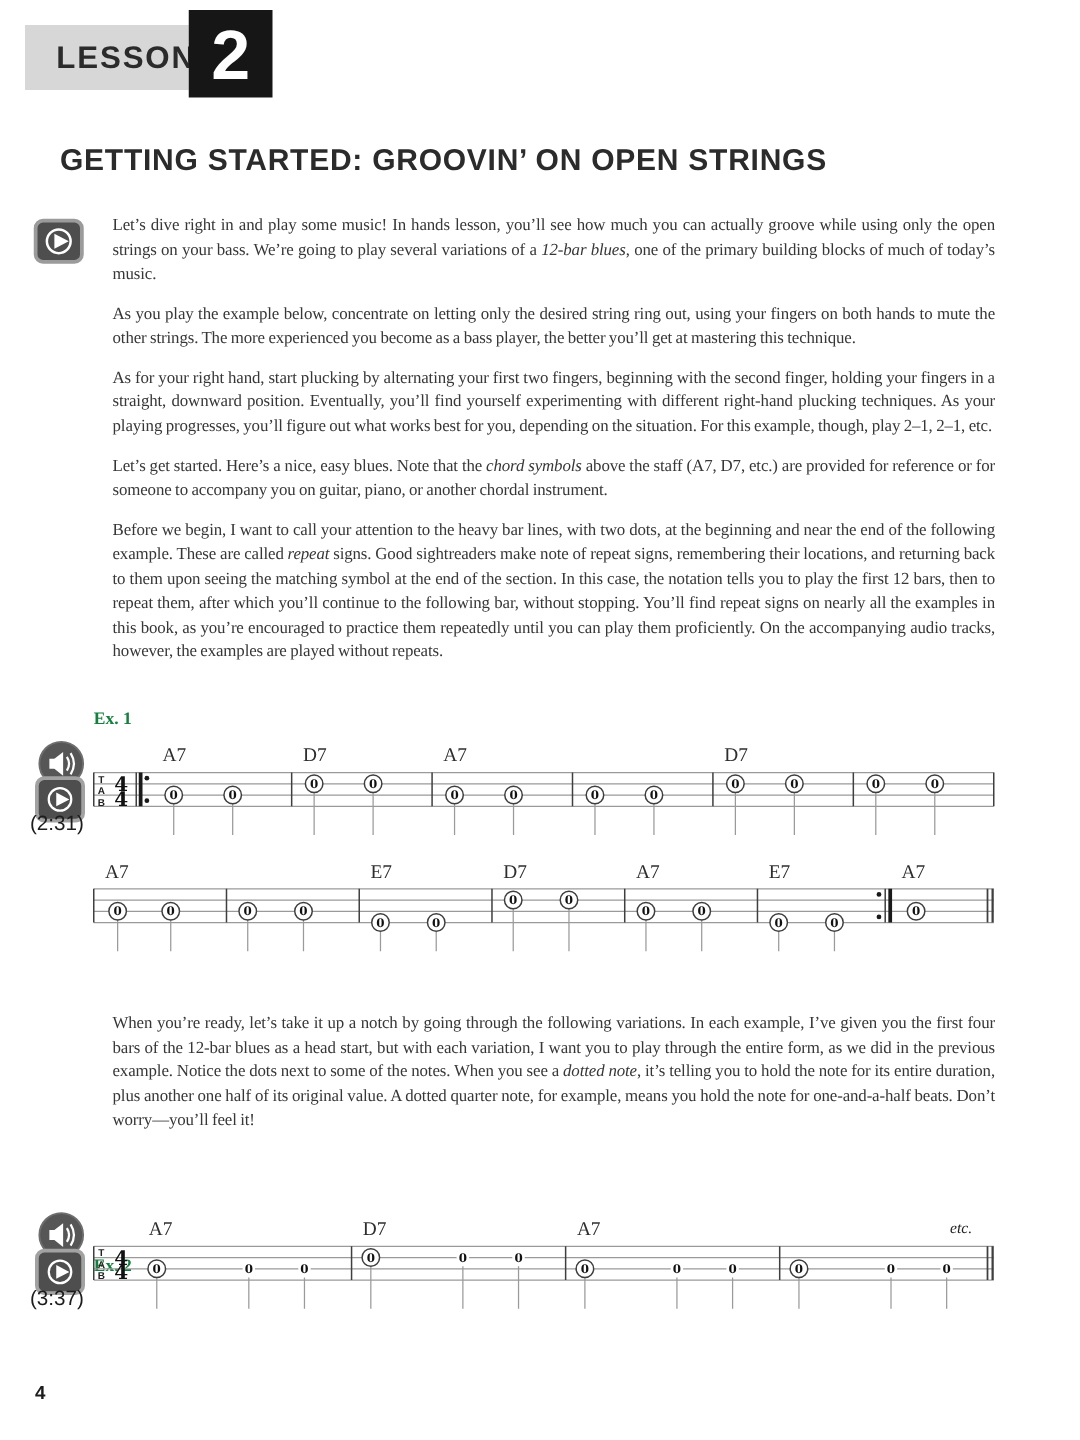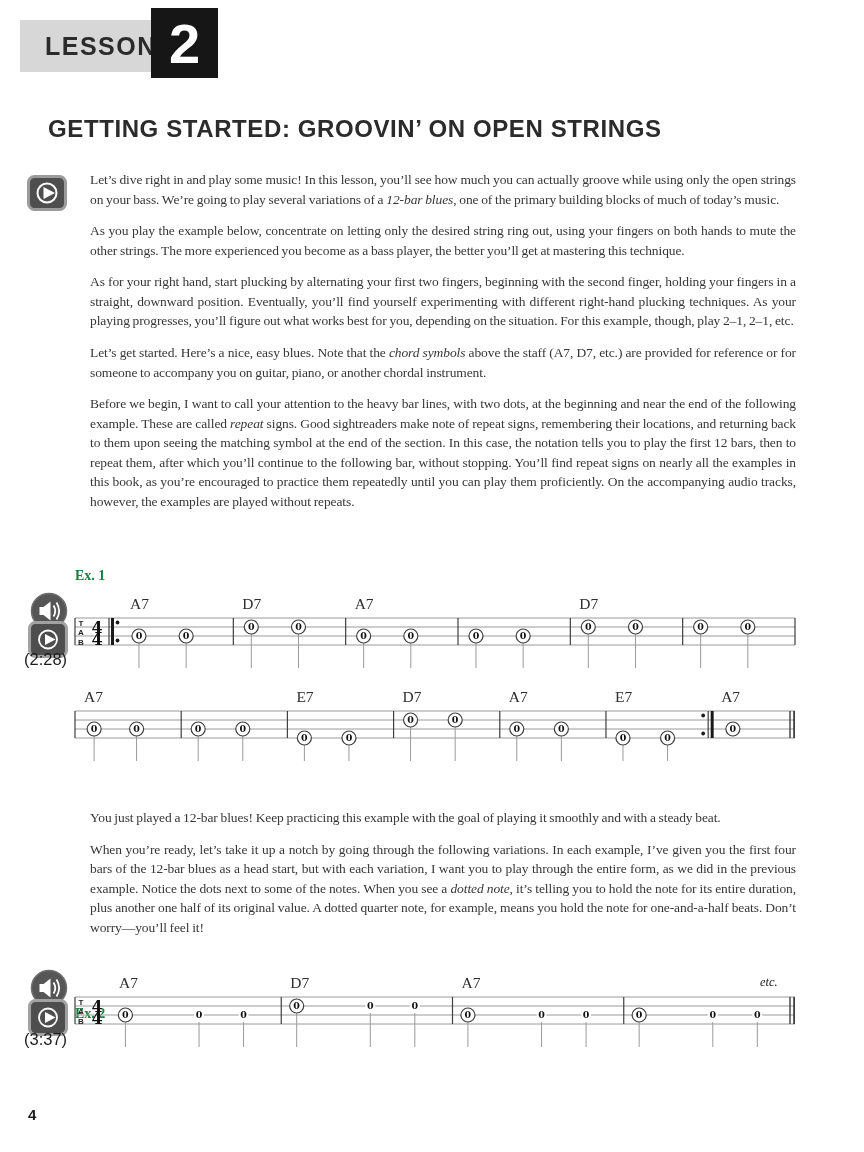--- a/index.html
+++ b/index.html
@@ -83,42 +83,42 @@
 
 <div class="page-title">GETTING STARTED: GROOVIN’ ON OPEN STRINGS</div>
 
 <svg class="icon-abs" style="left:26px;top:174px;" width="42" height="38">
   <rect x="2.5" y="2.5" width="37" height="33" rx="6" fill="#4e4e4e" stroke="#9b9b9b" stroke-width="3"></rect>
   <circle cx="21" cy="19" r="9.5" fill="none" stroke="#ffffff" stroke-width="2"></circle>
   <polygon points="17.5,13 29,19 17.5,25" fill="#ffffff"></polygon>
 </svg>
 
 <div class="text-block" id="text-block-1">
-    <p class="body-para"><span>Let’s dive right in and play some music! In this lesson, you’ll see how much you can actually groove while using only the open strings on your bass. We’re going to play several variations of a </span><i>12-bar blues</i><span>, one of the primary building blocks of much of today’s music.</span></p>
+    <p class="body-para"><span>Let’s dive right in and play some music! In hands lesson, you’ll see how much you can actually groove while using only the open strings on your bass. We’re going to play several variations of a </span><i>12-bar blues</i><span>, one of the primary building blocks of much of today’s music.</span></p>
     <p class="body-para"><span>As you play the example below, concentrate on letting only the desired string ring out, using your fingers on both hands to mute the other strings. The more experienced you become as a bass player, the better you’ll get at mastering this technique.</span></p>
     <p class="body-para"><span>As for your right hand, start plucking by alternating your first two fingers, beginning with the second finger, holding your fingers in a straight, downward position. Eventually, you’ll find yourself experimenting with different right-hand plucking techniques. As your playing progresses, you’ll figure out what works best for you, depending on the situation. For this example, though, play 2–1, 2–1, etc.</span></p>
     <p class="body-para"><span>Let’s get started. Here’s a nice, easy blues. Note that the </span><i>chord symbols</i><span> above the staff (A7, D7, etc.) are provided for reference or for someone to accompany you on guitar, piano, or another chordal instrument.</span></p>
     <p class="body-para"><span>Before we begin, I want to call your attention to the heavy bar lines, with two dots, at the beginning and near the end of the following example. These are called </span><i>repeat</i><span> signs. Good sightreaders make note of repeat signs, remembering their locations, and returning back to them upon seeing the matching symbol at the end of the section. In this case, the notation tells you to play the first 12 bars, then to repeat them, after which you’ll continue to the following bar, without stopping. You’ll find repeat signs on nearly all the examples in this book, as you’re encouraged to practice them repeatedly until you can play them proficiently. On the accompanying audio tracks, however, the examples are played without repeats.</span></p>
   </div>
 
 <div class="ex-label" style="top:568px;">Ex. 1</div>
 
 <svg class="icon-abs" style="left:29px;top:592px;" width="40" height="40">
   <circle cx="20" cy="19" r="17.5" fill="#565656" stroke="#6e6e6e" stroke-width="1.5"></circle>
   <rect x="10.5" y="15" width="5" height="8" fill="#ffffff"></rect>
   <polygon points="14.5,15 21.5,9.5 21.5,28.5 14.5,23" fill="#ffffff"></polygon>
   <path d="M24.5,13.5 Q28,19 24.5,24.5" fill="none" stroke="#ffffff" stroke-width="1.8"></path>
   <path d="M27.5,10.5 Q32.8,19 27.5,27.5" fill="none" stroke="#ffffff" stroke-width="1.8"></path>
 </svg>
 <svg class="icon-abs" style="left:27px;top:620px;" width="42" height="40">
   <rect x="2.5" y="2.5" width="37" height="34" rx="6" fill="#4e4e4e" stroke="#a2a2a2" stroke-width="3"></rect>
   <circle cx="21" cy="19.5" r="9" fill="none" stroke="#ffffff" stroke-width="1.8"></circle>
   <polygon points="18,14 28.5,19.5 18,25" fill="#ffffff"></polygon>
 </svg>
-<div class="timestamp" style="top:650px;">(2:28)</div>
+<div class="timestamp" style="top:650px;">(2:31)</div>
 
 <svg class="music-line" style="top:588px;" viewBox="0 0 740 92">
     <line x1="15" y1="30" x2="735" y2="30" class="staffline"></line>
     <line x1="15" y1="39" x2="735" y2="39" class="staffline"></line>
     <line x1="15" y1="48" x2="735" y2="48" class="staffline"></line>
     <line x1="15" y1="57" x2="735" y2="57" class="staffline"></line>
     <line x1="15" y1="30" x2="15" y2="57" class="barline"></line>
     <text x="21" y="38" class="tabletter">T</text>
     <text x="21" y="47.3" class="tabletter">A</text>
     <text x="21" y="56.6" class="tabletter">B</text>
@@ -232,21 +232,20 @@
     <line x1="648.1681415929204" y1="30" x2="648.1681415929204" y2="57" class="barline"></line>
     <rect x="650.6681415929204" y="30" width="3" height="27" class="thick"></rect>
     <text x="661.1681415929204" y="21" class="chord">A7</text>
     <circle cx="672.8761061946904" cy="48" r="7" class="notecircle"></circle>
     <text x="672.8761061946904" y="51.4" class="fret">0</text>
     <line x1="730" y1="30" x2="730" y2="57" class="finalthin"></line>
     <rect x="733.2" y="30" width="1.8" height="27" class="finalthick"></rect>
   </svg>
 
 <div class="text-block" id="text-block-2">
-    <p class="body-para"><span>You just played a 12-bar blues! Keep practicing this example with the goal of playing it smoothly and with a steady beat.</span></p>
     <p class="body-para"><span>When you’re ready, let’s take it up a notch by going through the following variations. In each example, I’ve given you the first four bars of the 12-bar blues as a head start, but with each variation, I want you to play through the entire form, as we did in the previous example. Notice the dots next to some of the notes. When you see a </span><i>dotted note</i><span>, it’s telling you to hold the note for its entire duration, plus another one half of its original value. A dotted quarter note, for example, means you hold the note for one-and-a-half beats. Don’t worry—you’ll feel it!</span></p>
   </div>
 
 <div class="ex-label" style="top:962px;margin-top:44px;">Ex. 2</div>
 
 <svg class="icon-abs" style="left:29px;top:969px;" width="40" height="40">
   <circle cx="20" cy="19" r="17.5" fill="#565656" stroke="#6e6e6e" stroke-width="1.5"></circle>
   <rect x="10.5" y="15" width="5" height="8" fill="#ffffff"></rect>
   <polygon points="14.5,15 21.5,9.5 21.5,28.5 14.5,23" fill="#ffffff"></polygon>
   <path d="M24.5,13.5 Q28,19 24.5,24.5" fill="none" stroke="#ffffff" stroke-width="1.8"></path>

